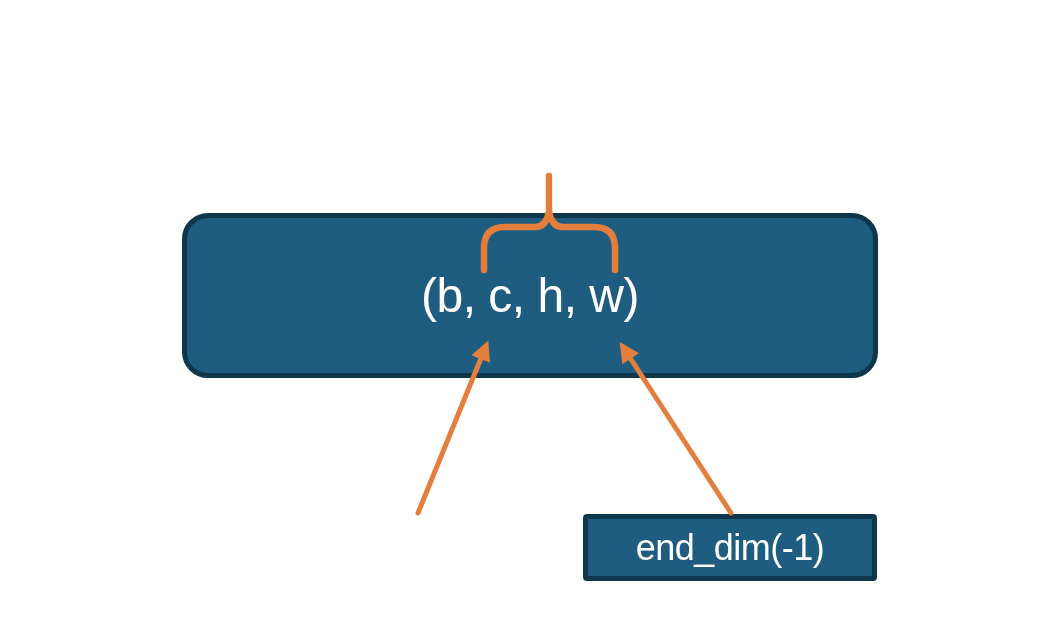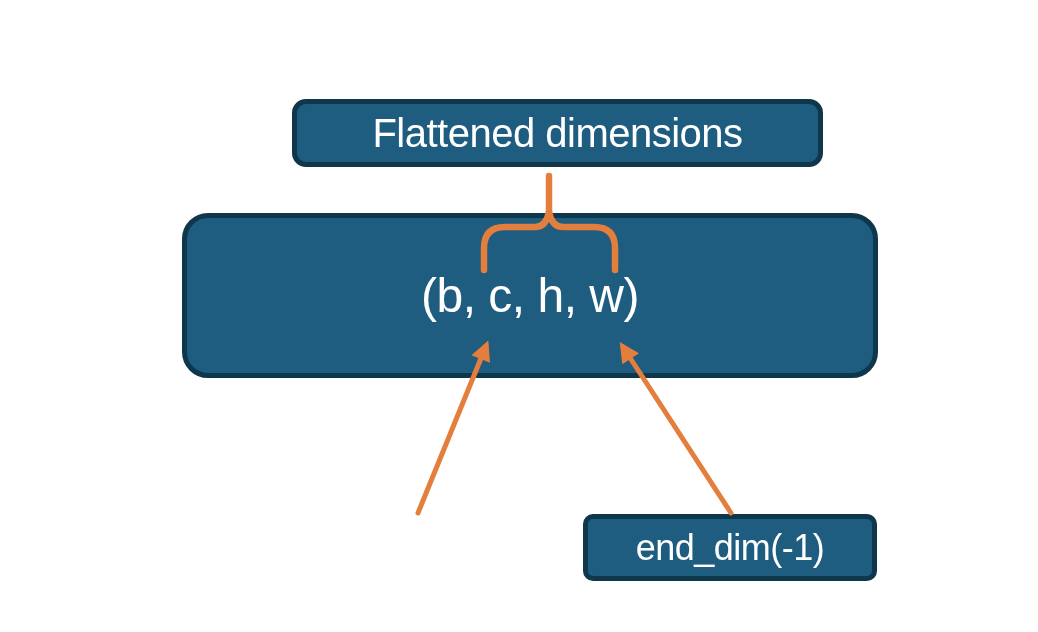--- a/index.html
+++ b/index.html
@@ -46,21 +46,21 @@
   }
   .node-start-dim {
     left: 266px; top: 514px;
     width: 294px; height: 67px;
     border-radius: 13px;
     font-size: 36px;
   }
   .node-end-dim {
     left: 583px; top: 514px;
     width: 294px; height: 67px;
-    border-radius: 10px;
+    border-radius: 4px;
     font-size: 36px;
   }
   .connector-overlay {
     position: absolute;
     left: 0; top: 0;
     width: 1038px; height: 632px;
     pointer-events: none;
     z-index: 5;
   }
   .connector-overlay path.stroke-line {
@@ -72,23 +72,20 @@
   .connector-overlay .brace-path { stroke-width: 6.5px; }
   .connector-overlay .stem-path  { stroke-width: 6.5px; }
   .connector-overlay .arrow-path { stroke-width: 5px; }
   .connector-overlay marker path { fill: var(--connector); }
 </style>
 </head>
 <body>
 
 <div class="canvas">
 
-  <div class="node node-flattened">
-    <span>Flattened dimensions</span>
-  </div>
 
   <div class="node node-tensor">
     <span>(b, c, h, w)</span>
   </div>
 
 
   <div class="node node-end-dim">
     <span>end_dim(-1)</span>
   </div>
 

